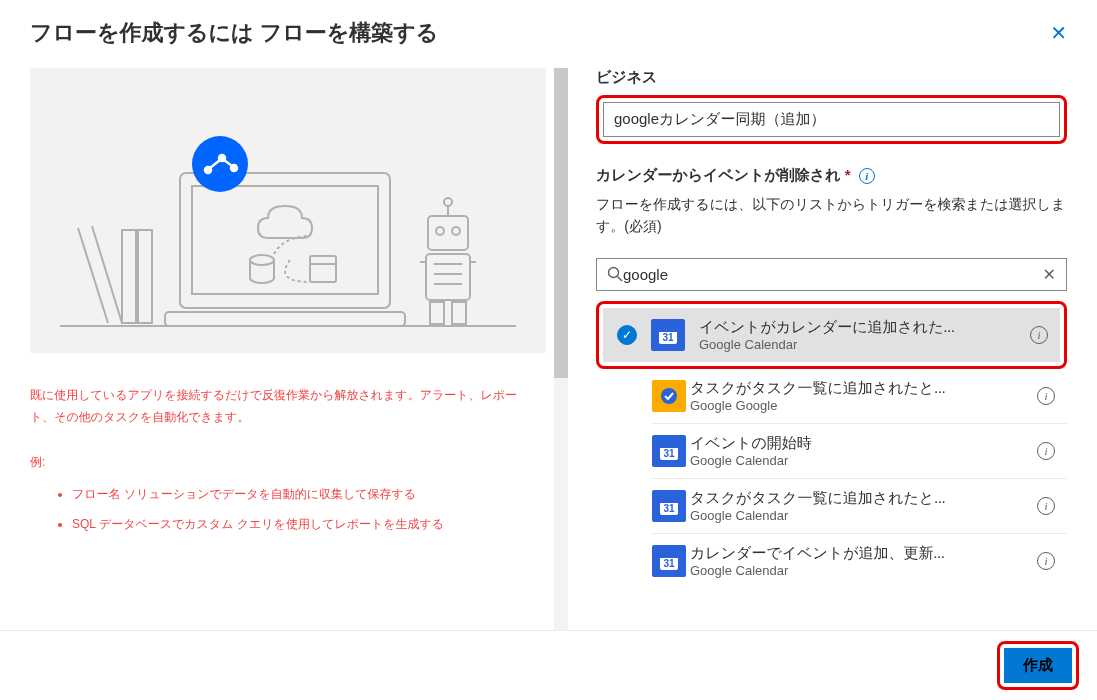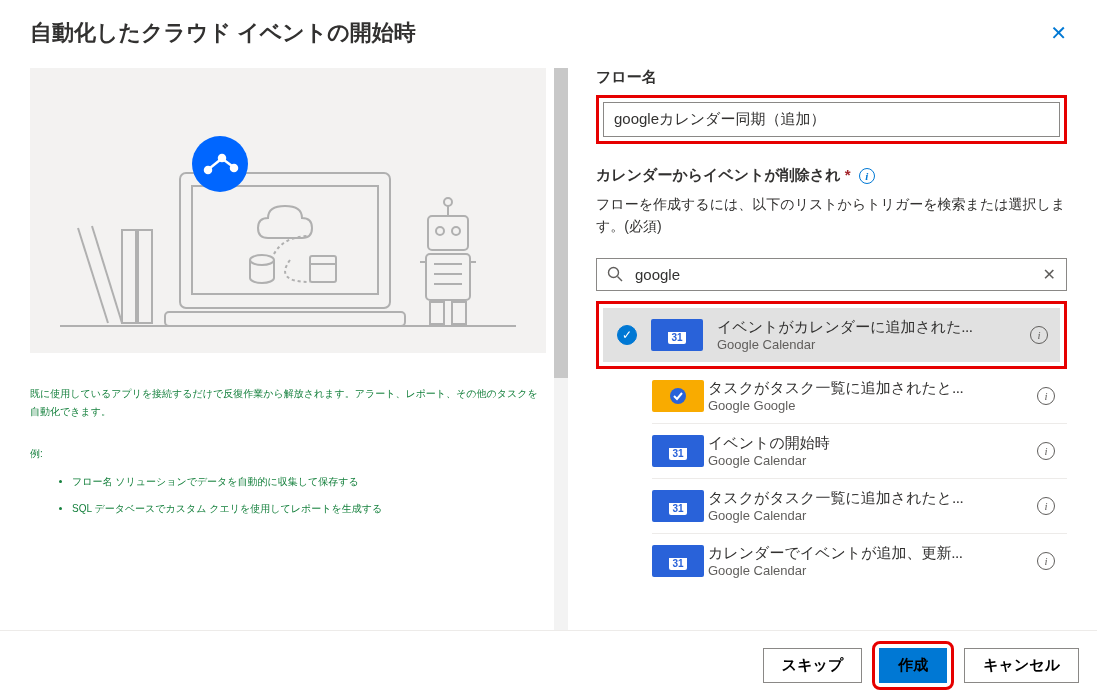--- a/index.html
+++ b/index.html
@@ -56,22 +56,22 @@
 .illustration {
   width: 516px;
   height: 285px;
   background: #f3f2f1;
   position: relative;
   margin-bottom: 32px;
 }
 .illu-svg { position: absolute; }
 .left-text {
   width: 508px;
-  color: #15803d;
-  font-size: 10px;
+  color: #ef4444;
+  font-size: 12px;
   line-height: 1.8;
 }
 .left-text .desc { margin-bottom: 24px; }
 .left-text .examples-label { margin-bottom: 10px; }
 .left-text ul { padding-left: 42px; }
 .left-text li { margin-bottom: 10px; line-height: 1.7; }
 
 .right-col {
   flex: 1;
   padding-left: 28px;
@@ -98,21 +98,21 @@
 }
 .name-input {
   width: 100%;
   font-size: 15px;
   padding: 8px 10px;
   border: 1px solid #8a8886;
   color: #323130;
 }
 .highlight-red {
   border: 3px solid #e60000;
-  border-radius: 0;
+  border-radius: 8px;
   padding: 4px;
 }
 .name-wrap { margin-bottom: 22px; }
 .trigger-section .desc {
   font-size: 14px;
   color: #323130;
   margin: 6px 0 20px 0;
   line-height: 1.6;
 }
 .search-box {
@@ -121,21 +121,21 @@
   border: 1px solid #8a8886;
   padding: 6px 10px;
   margin-bottom: 10px;
 }
 .search-box input {
   flex: 1;
   border: none;
   outline: none;
   font-size: 15px;
   color: #323130;
-  margin-left: 12px;
+  margin-left: 0;
 }
 .search-box .clear { cursor: pointer; font-size: 16px; color: #605e5c; }
 .search-icon-svg { width: 16px; height: 16px; }
 
 .trigger-item {
   display: flex;
   align-items: center;
   padding: 10px 12px 10px 14px;
   gap: 14px;
   border-bottom: 1px solid #edebe9;
@@ -148,21 +148,21 @@
   flex-shrink: 0;
   visibility: hidden;
 }
 .radio.visible { visibility: visible; }
 .radio.checked {
   background: #0078d4; border-color: #0078d4;
   display: flex; align-items: center; justify-content: center;
   color: #fff; font-size: 12px;
 }
 .trigger-icon {
-  width: 52px; height: 32px; border-radius: 2px;
+  width: 34px; height: 32px; border-radius: 2px;
   flex-shrink: 0;
   display: flex; align-items: center; justify-content: center;
   color: #fff; font-size: 14px; font-weight: 600;
 }
 .ic-gcal { background: #2962d9; }
 .ic-gtasks { background: #f9ab00; }
 .trigger-text { flex: 1; min-width: 0; }
 .trigger-title {
   font-size: 15px; color: #323130;
   white-space: nowrap; overflow: hidden; text-overflow: ellipsis; font-family: Liberation Serif, serif;
@@ -204,21 +204,21 @@
 .create-wrap {
   border: 3px solid #e60000;
   border-radius: 8px;
   padding: 4px;
 }
 </style>
 </head>
 <body>
 
 <div class="header">
-  <h1>自動化したクラウド イベントの開始時</h1>
+  <h1>フローを作成するには フローを構築する</h1>
   <div class="close-x">✕</div>
 </div>
 
 <div class="main">
   <div class="left-col">
     <div class="illustration">
       <svg class="illu-svg" width="516" height="285" viewBox="0 0 516 285">
 
         <g stroke="#b0b0b0" stroke-width="2" fill="none">
           <line x1="48" y1="160" x2="78" y2="255"></line>
@@ -277,21 +277,21 @@
         <li>フロー名 ソリューションでデータを自動的に収集して保存する</li>
         <li>SQL データベースでカスタム クエリを使用してレポートを生成する</li>
       </ul>
     </div>
     <div class="scrollbar">
       <div class="scrollbar-thumb"></div>
     </div>
   </div>
 
   <div class="right-col">
-    <div class="field-label">フロー名</div>
+    <div class="field-label">ビジネス</div>
     <div class="highlight-red name-wrap">
       <input class="name-input" value="googleカレンダー同期（追加）" style="">
     </div>
 
     <div class="trigger-section">
       <div class="field-label">
         <span>カレンダーからイベントが削除され</span> <span class="req">*</span>
         <span class="info-circle">i</span>
       </div>
       <p class="desc">フローを作成するには、以下のリストからトリガーを検索または選択します。(必須)</p>
@@ -381,18 +381,16 @@
             <div class="trigger-sub">Google Calendar</div>
           </div>
           <div class="trigger-info">i</div>
         </div>
       </div>
     </div>
   </div>
 </div>
 
 <div class="footer">
-  <button class="btn">スキップ</button>
   <div class="create-wrap">
     <button class="btn btn-primary">作成</button>
   </div>
-  <button class="btn">キャンセル</button>
 </div>
 
 </body></html>

